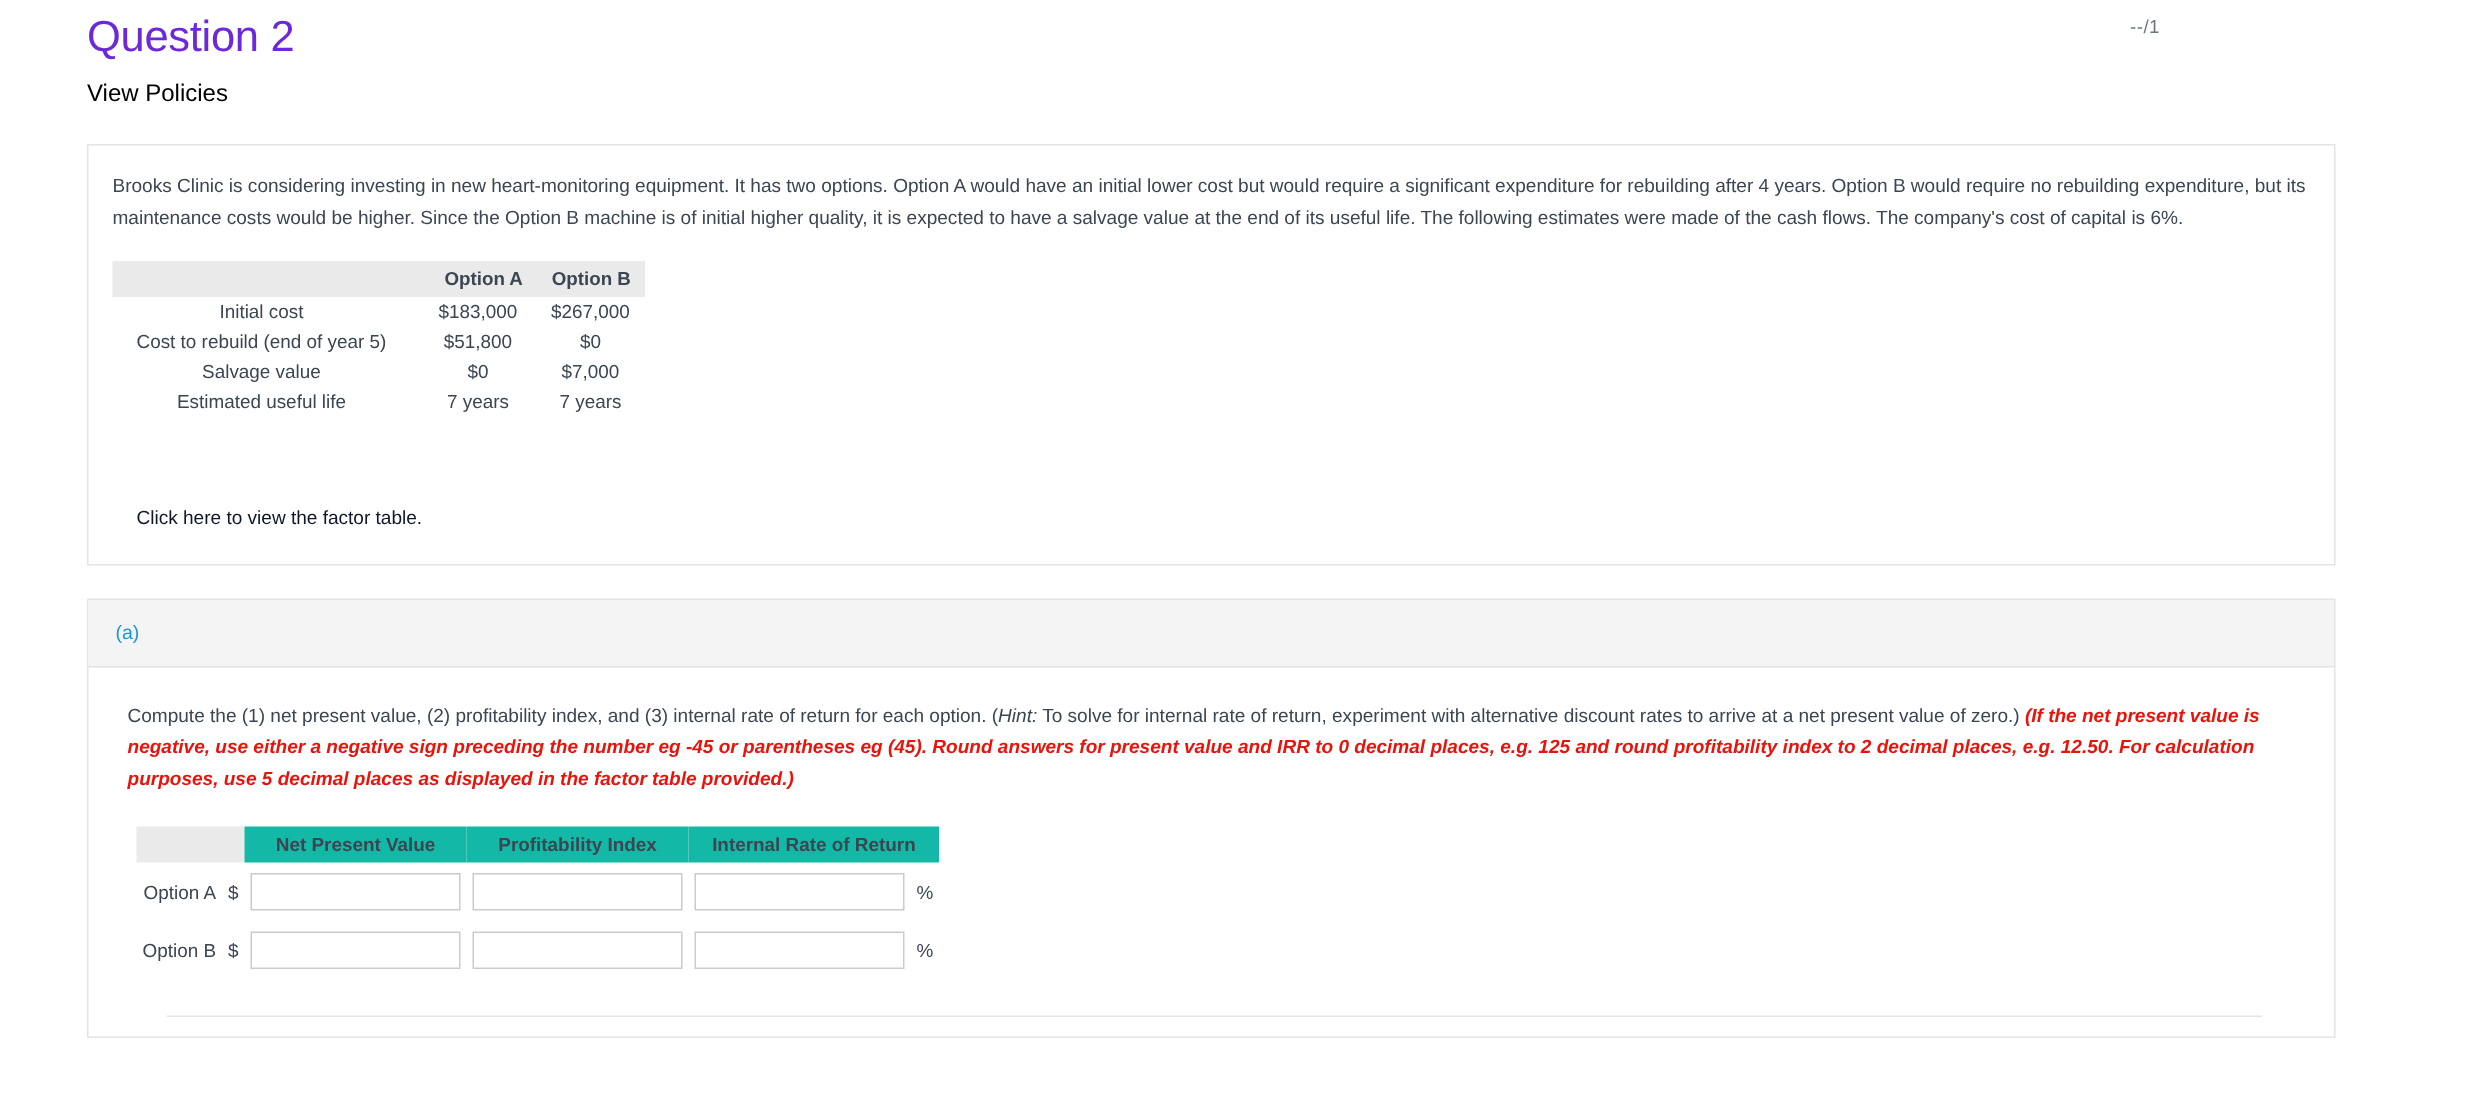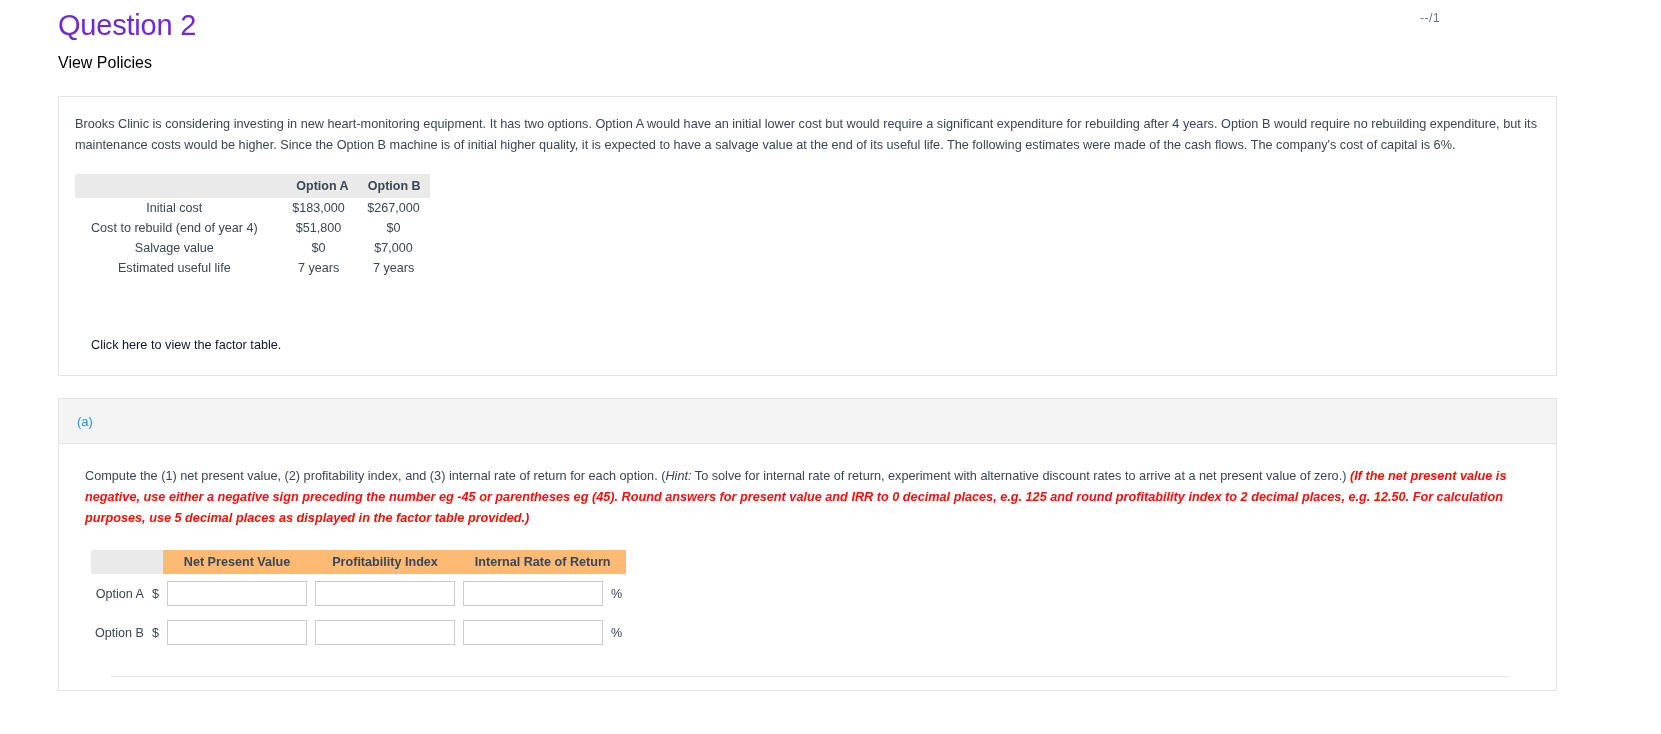--- a/index.html
+++ b/index.html
@@ -149,21 +149,21 @@
   }
 
   
   .answer-table {
     border-collapse: collapse;
     margin-top: 22px;
     margin-left: 6px;
     font-size: 12.6px;
   }
   .answer-table thead th {
-    background: #fdba74;
+    background: #14b8a6;
     font-weight: 700;
     font-size: 12.6px;
     color: #3b4652;
     padding: 5px 10px;
     text-align: center;
     white-space: nowrap;
   }
   .answer-table thead th.corner { background: #eaeaea; }
   .answer-table tbody td {
     padding: 7px 4px;
@@ -229,21 +229,21 @@
             <th>Option B</th>
           </tr>
         </thead>
         <tbody>
           <tr>
             <td class="rowlabel">Initial cost</td>
             <td>$183,000</td>
             <td>$267,000</td>
           </tr>
           <tr>
-            <td class="rowlabel">Cost to rebuild (end of year 4)</td>
+            <td class="rowlabel">Cost to rebuild (end of year 5)</td>
             <td>$51,800</td>
             <td>$0</td>
           </tr>
           <tr>
             <td class="rowlabel">Salvage value</td>
             <td>$0</td>
             <td>$7,000</td>
           </tr>
           <tr>
             <td class="rowlabel">Estimated useful life</td>

